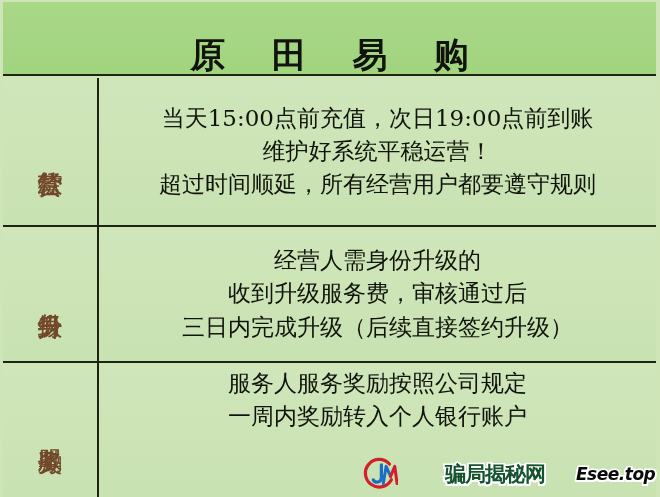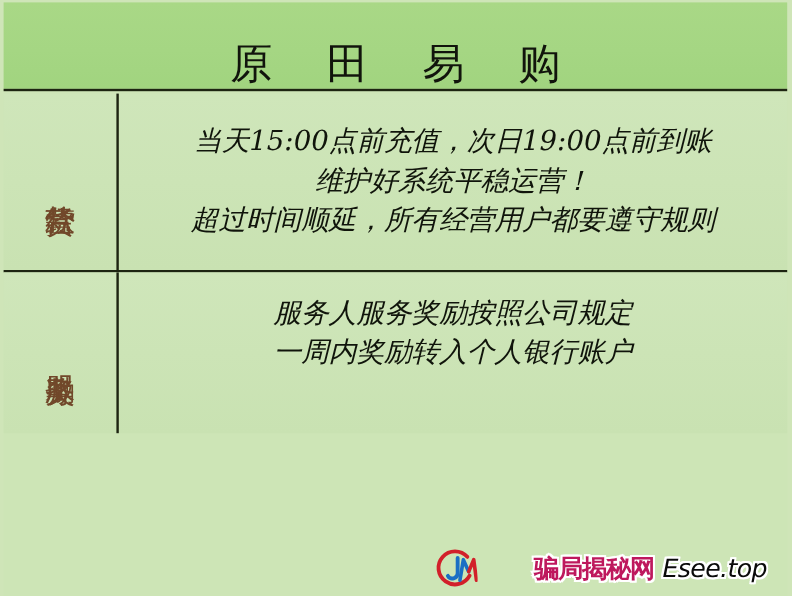--- a/index.html
+++ b/index.html
@@ -33,21 +33,21 @@
     background: linear-gradient(180deg, #a9d886 0%, #a5d683 55%, #a1d47f 100%);
     border-bottom: 2px solid #1d2411;
     box-sizing: border-box;
     display: flex;
     align-items: center;
     justify-content: center;
   }
   .header-title {
     font-family: "DejaVu Serif", "Liberation Serif", serif;
     font-size: 35px;
-    font-weight: 400;
+    font-weight: 700;
     color: #11140c;
     letter-spacing: 17px;
     text-indent: 17px;
     line-height: 1;
     white-space: nowrap;
     margin-top: 33px;
   }
 
   
   .table {
@@ -101,25 +101,24 @@
     justify-content: center;
     padding: 0 8px;
   }
   .content-line {
     font-family: "DejaVu Serif", "Liberation Serif", serif;
     font-size: 23px;
     color: #10140b;
     line-height: 1.44;
     text-align: center;
     white-space: nowrap;
-    font-style: italic;
   }
   .row-3 .content-cell {
     justify-content: flex-start;
-    padding-top: 18px;
+    padding-top: 4px;
   }
 
   
   .watermark {
     position: absolute;
     left: 360px;
     bottom: 4px;
     display: flex;
     align-items: center;
     gap: 7px;
@@ -128,39 +127,39 @@
   .wm-logo {
     width: 38px;
     height: 38px;
     flex: 0 0 38px;
     position: relative;
   }
   .wm-cn {
     font-family: "DejaVu Sans", "Liberation Sans", sans-serif;
     font-size: 21px;
     font-weight: bold;
-    color: #be185d;
+    color: #14532d;
     letter-spacing: -1px;
     white-space: nowrap;
     -webkit-text-stroke: 3px #ffffff;
     paint-order: stroke fill;
     text-shadow:
       1.5px 0 0 #fff, -1.5px 0 0 #fff, 0 1.5px 0 #fff, 0 -1.5px 0 #fff,
       1.5px 1.5px 0 #fff, -1.5px -1.5px 0 #fff, 1.5px -1.5px 0 #fff, -1.5px 1.5px 0 #fff;
     padding-left: 40px;
   }
   .wm-en {
     font-family: "DejaVu Sans", "Liberation Sans", sans-serif;
-    font-size: 21px;
-    font-weight: normal;
+    font-size: 17px;
+    font-weight: bold;
     font-style: italic;
     color: #0a0a0a;
     letter-spacing: -0.5px;
     white-space: nowrap;
-    margin-left: 0;
+    margin-left: 24px;
     -webkit-text-stroke: 3px #ffffff;
     paint-order: stroke fill;
     text-shadow:
       1.5px 0 0 #fff, -1.5px 0 0 #fff, 0 1.5px 0 #fff, 0 -1.5px 0 #fff,
       1.5px 1.5px 0 #fff, -1.5px -1.5px 0 #fff, 1.5px -1.5px 0 #fff, -1.5px 1.5px 0 #fff;
   }
 </style>
 </head>
 <body>
 
@@ -176,20 +175,30 @@
       <div class="label-cell">
         <div class="label-text">经营货款</div>
       </div>
       <div class="content-cell">
         <div class="content-line">当天15:00点前充值，次日19:00点前到账</div>
         <div class="content-line">维护好系统平稳运营！</div>
         <div class="content-line">超过时间顺延，所有经营用户都要遵守规则</div>
       </div>
     </div>
 
+    <div class="row row-2">
+      <div class="label-cell">
+        <div class="label-text">身份升级</div>
+      </div>
+      <div class="content-cell">
+        <div class="content-line">经营人需身份升级的</div>
+        <div class="content-line">收到升级服务费，审核通过后</div>
+        <div class="content-line">三日内完成升级（后续直接签约升级）</div>
+      </div>
+    </div>
 
     <div class="row row-3">
       <div class="label-cell">
         <div class="label-text">服务奖励</div>
       </div>
       <div class="content-cell">
         <div class="content-line">服务人服务奖励按照公司规定</div>
         <div class="content-line">一周内奖励转入个人银行账户</div>
       </div>
     </div>

